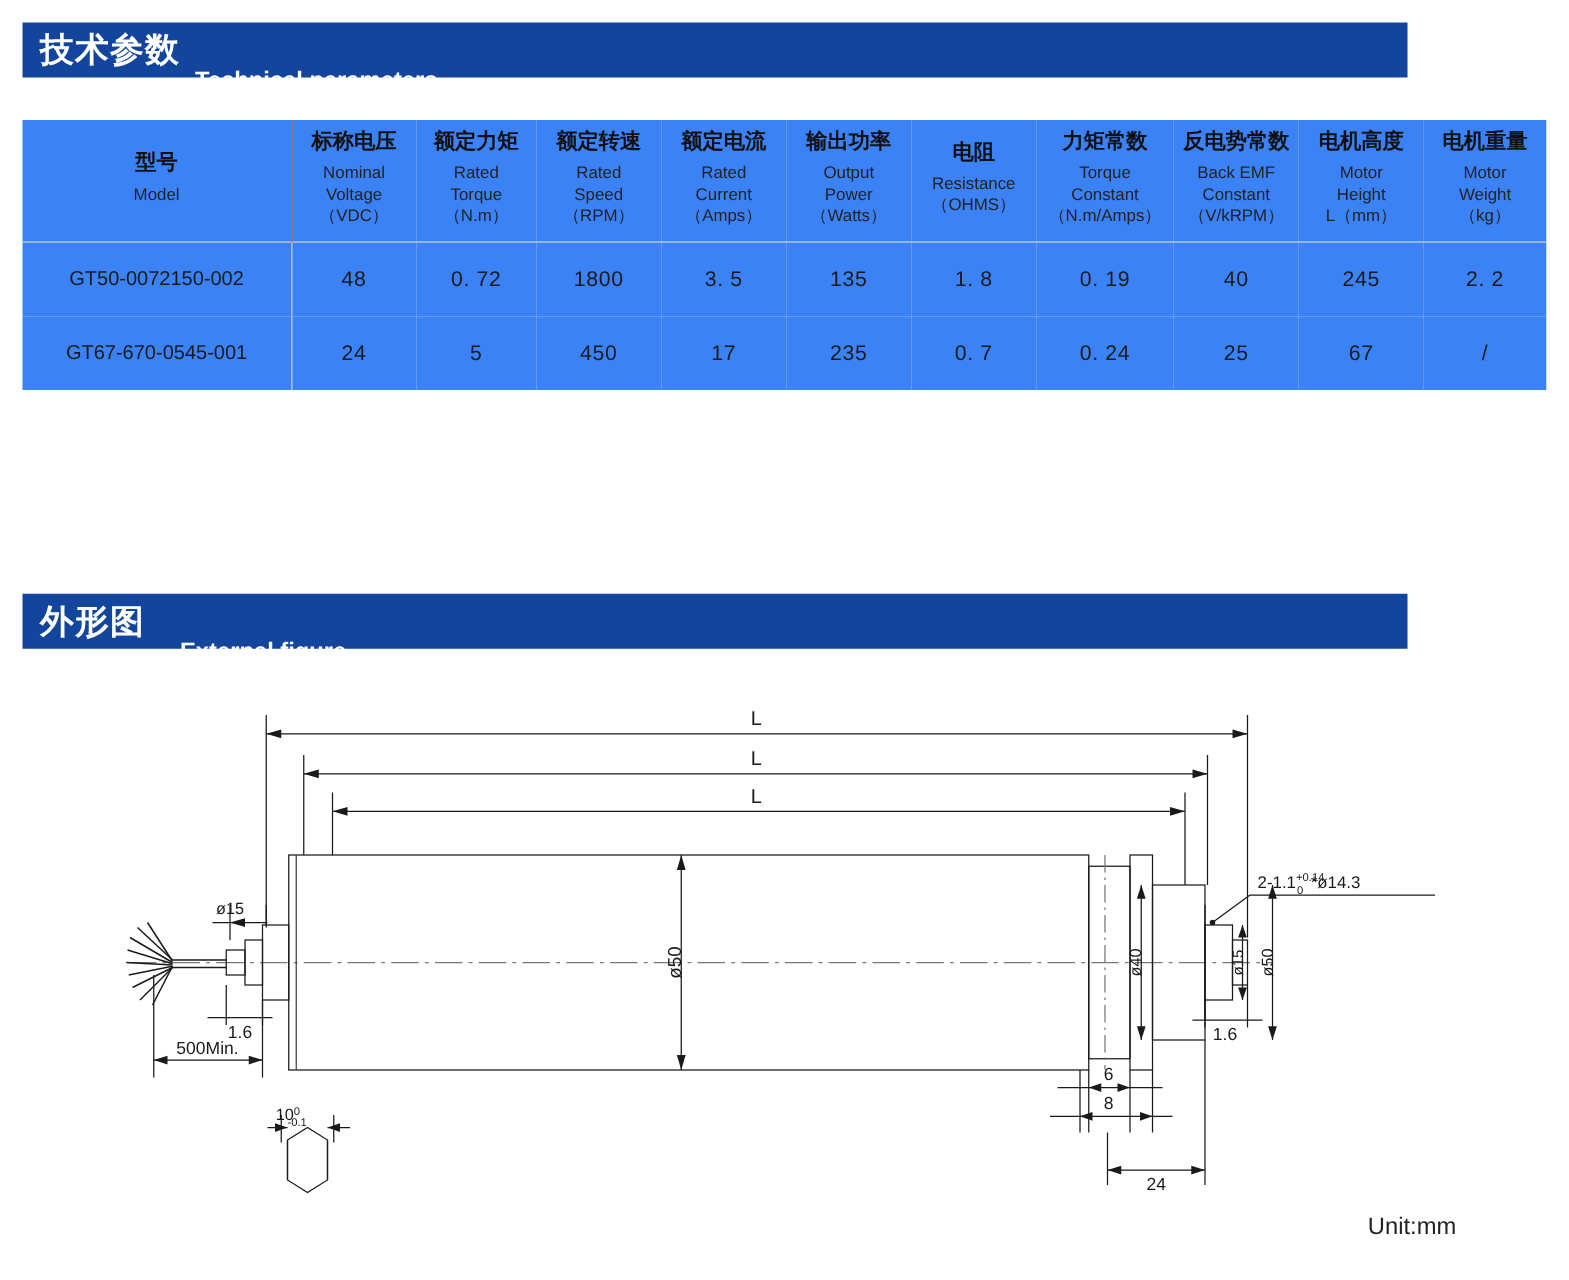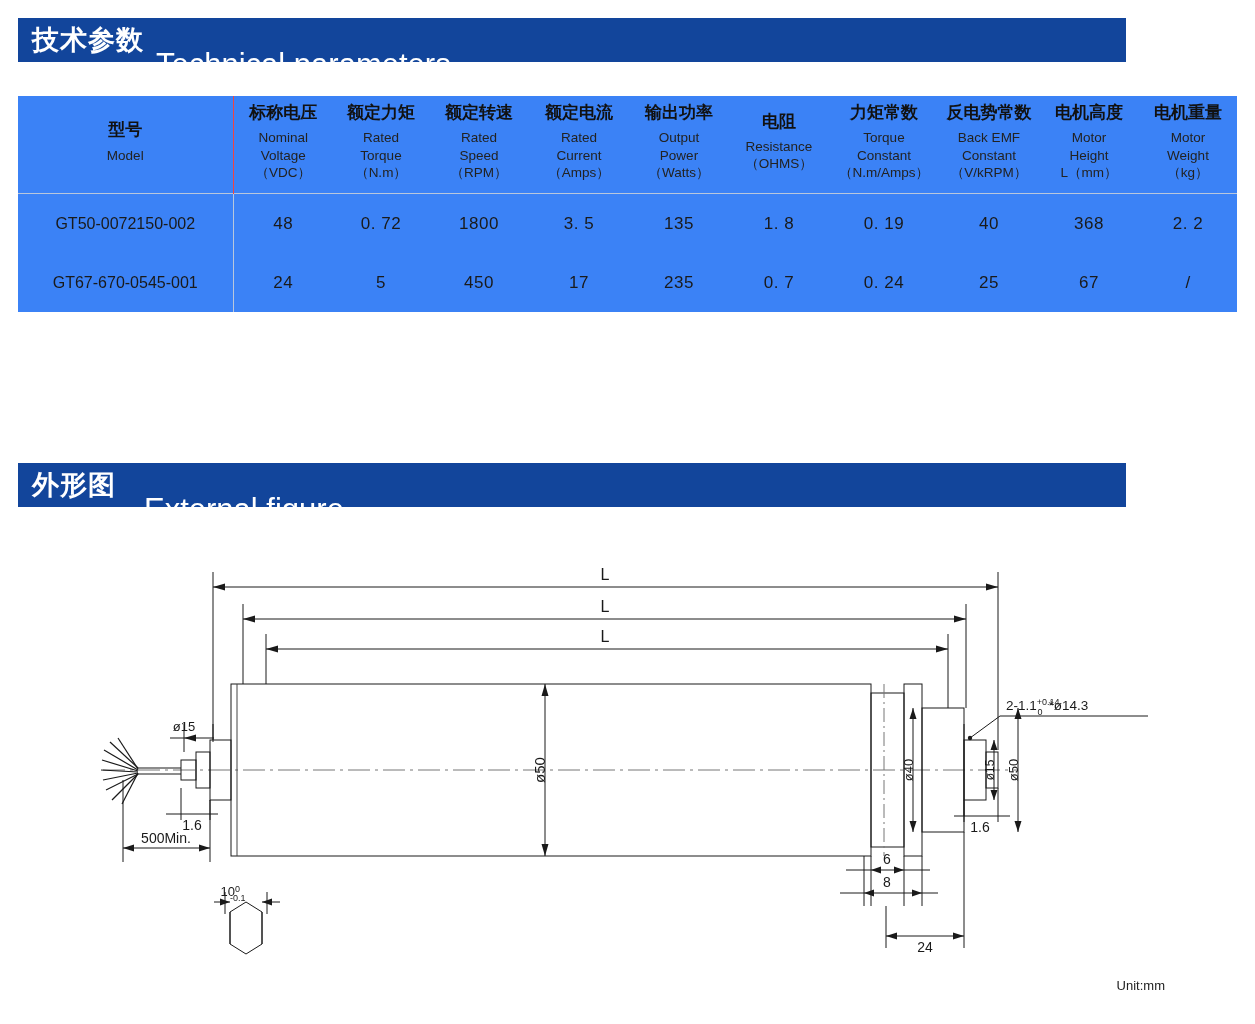--- a/index.html
+++ b/index.html
@@ -29,28 +29,28 @@
     box-sizing: border-box;
     padding-left: 14px;
   }
   .section-bar .cn {
     font-size: 27px;
     font-weight: bold;
     letter-spacing: 1px;
     line-height: 1;
   }
   .section-bar .en {
-    font-size: 31px;
+    font-size: 19px;
     margin-left: 12px;
     line-height: 1;
-    font-weight: normal;
+    font-weight: bold;
     margin-top: 48px;
   }
   #bar-tech { top: 18px; }
-  #bar-figure { top: 463px; align-items: center; }
+  #bar-figure { top: 475px; align-items: center; }
   #bar-figure .en { margin-left: 28px; }
 
   
   .table-wrap {
     position: absolute;
     left: 18px;
     top: 96px;
     width: 1219px;
   }
   table.params {
@@ -110,21 +110,21 @@
     left: 18px;
     top: 512px;
     width: 1219px;
     height: 495px;
   }
   #figure-svg { display: block; }
   .unit-label {
     position: absolute;
     right: 72px;
     bottom: 14px;
-    font-size: 13px;
+    font-size: 19px;
     color: #222;
   }
 </style>
 </head>
 <body>
 
 <div class="section-bar" id="bar-tech">
   <span class="cn">技术参数</span>
   <span class="en">Technical parameters</span>
 </div>
@@ -215,21 +215,21 @@
       <tr class="alt">
         <td class="model-col">GT50-0072150-002</td>
         <td>48</td>
         <td>0. 72</td>
         <td>1800</td>
         <td>3. 5</td>
         <td>135</td>
         <td>1. 8</td>
         <td>0. 19</td>
         <td>40</td>
-        <td>368</td>
+        <td>245</td>
         <td>2. 2</td>
       </tr>
       <tr class="alt">
         <td class="model-col">GT67-670-0545-001</td>
         <td>24</td>
         <td>5</td>
         <td>450</td>
         <td>17</td>
         <td>235</td>
         <td>0. 7</td>

